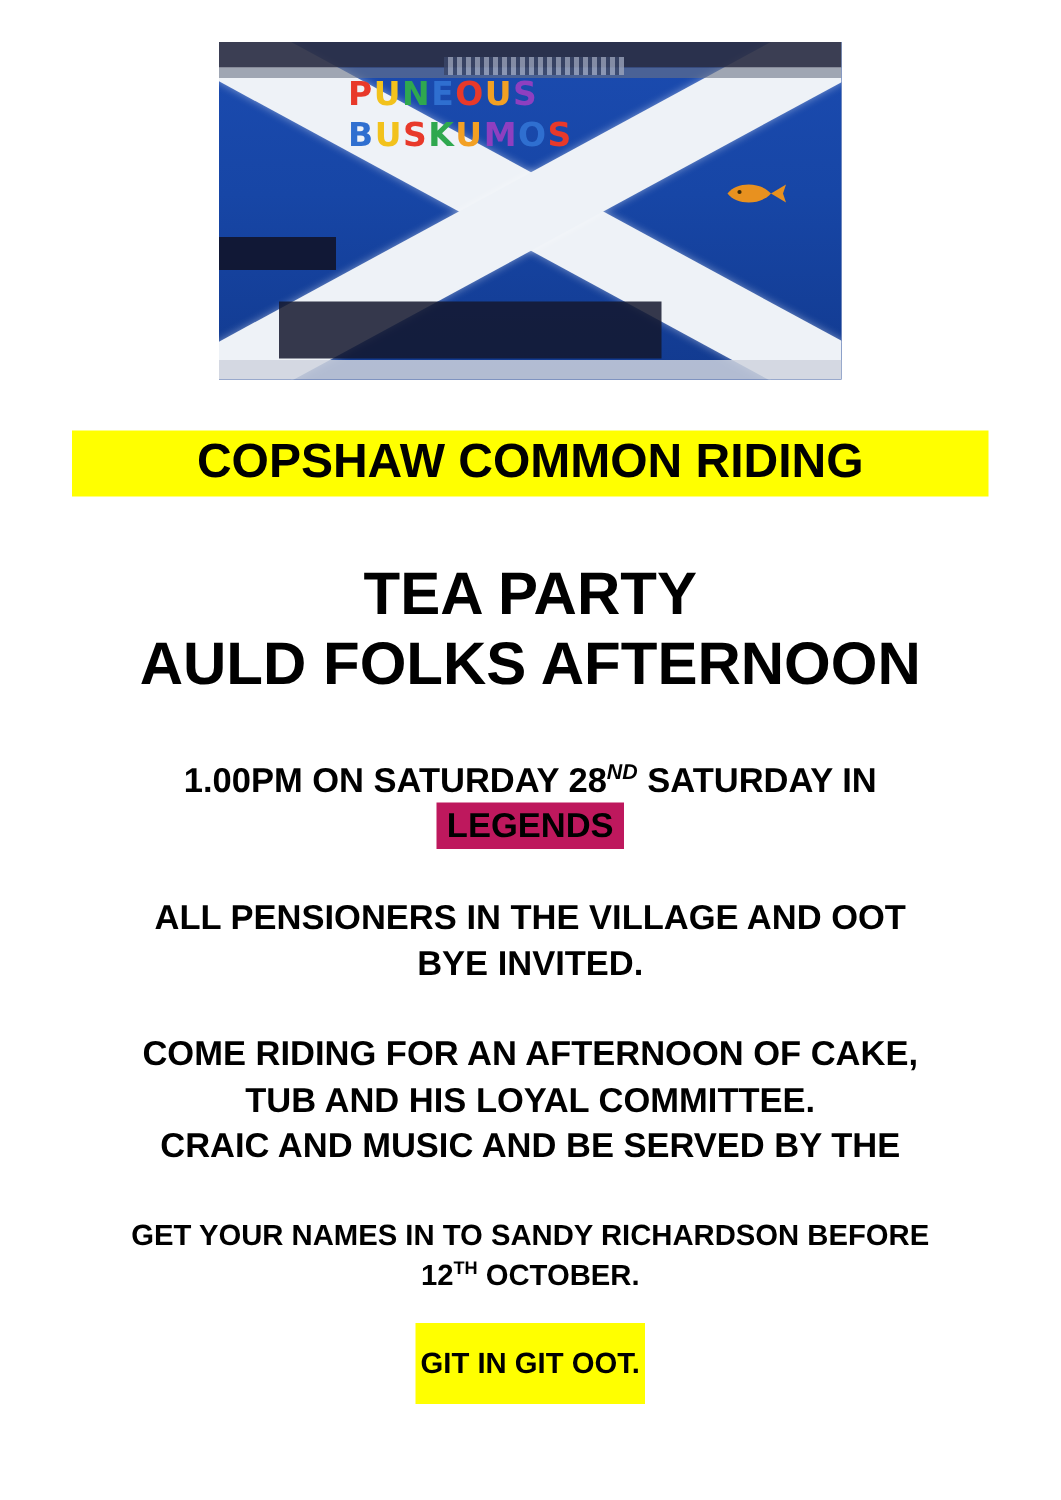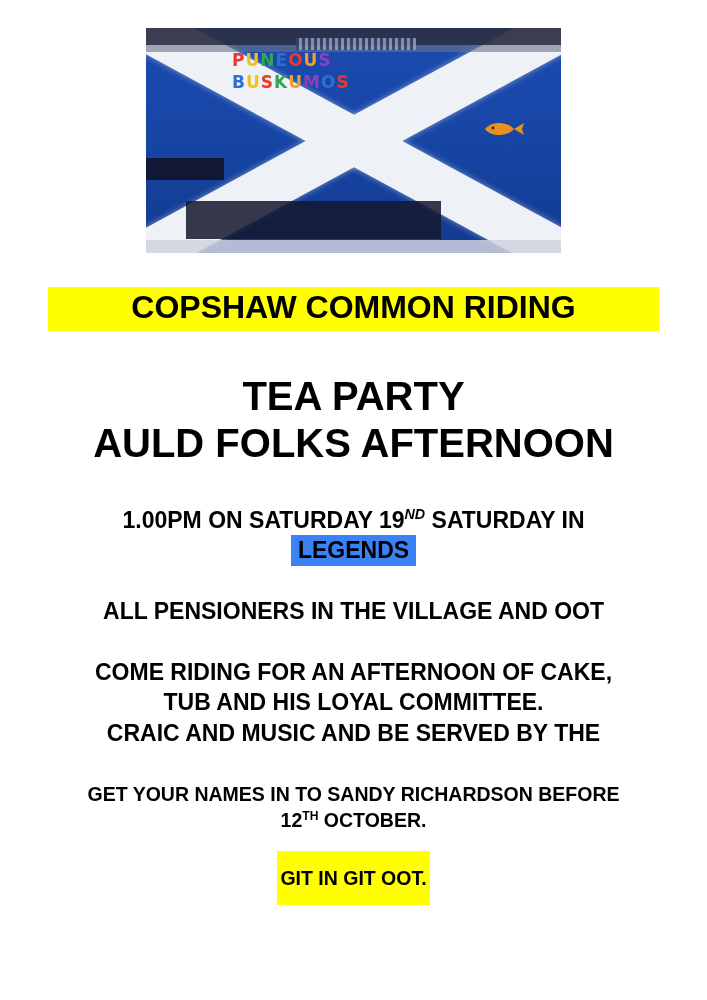--- a/index.html
+++ b/index.html
@@ -92,21 +92,21 @@
   }
   
   .banner-text {
     position: absolute;
     left: 86px;
     top: 24px;
     width: 190px;
     line-height: 1.05;
     font-family: "DejaVu Sans", sans-serif;
     font-weight: bold;
-    font-size: 17px;
+    font-size: 22px;
     letter-spacing: 1px;
   }
   .banner-text .l { display: inline-block; }
   .banner-line2 { margin-top: 4px; }
   .hatch {
     position: absolute;
     left: 150px; top: 10px;
     width: 120px; height: 12px;
     background: repeating-linear-gradient(90deg, #3a4668 0 3px, #9aa3bb 3px 6px);
     opacity: 0.8;
@@ -152,21 +152,21 @@
     font-weight: bold;
     line-height: 1.25;
   }
   .when-line sup {
     font-size: 0.62em;
     vertical-align: super;
     font-style: italic;
   }
   .venue {
     display: inline-block;
-    background: #3b82f6;
+    background: #be185d;
     padding: 1px 7px 2px 7px;
   }
 
   .para {
     margin: 30px 0 0 0;
     text-align: center;
     font-size: 23px;
     font-weight: bold;
     line-height: 1.32;
   }
@@ -225,29 +225,30 @@
     <h1>COPSHAW COMMON RIDING</h1>
   </div>
 
   <div class="subtitle">
     <div>TEA PARTY</div>
     <div>AULD FOLKS AFTERNOON</div>
   </div>
 
   <div class="when-line">
     <div>
-      <span>1.00PM ON SATURDAY 19</span><sup>ND</sup><span> SATURDAY IN</span>
+      <span>1.00PM ON SATURDAY 28</span><sup>ND</sup><span> SATURDAY IN</span>
     </div>
     <div>
       <span class="venue">LEGENDS</span>
     </div>
   </div>
 
   <div class="para">
     <div>ALL PENSIONERS IN THE VILLAGE AND OOT</div>
+    <div>BYE INVITED.</div>
   </div>
 
   <div class="para">
     <div>COME RIDING FOR AN AFTERNOON OF CAKE,</div>
     <div>TUB AND HIS LOYAL COMMITTEE.</div>
     <div>CRAIC AND MUSIC AND BE SERVED BY THE</div>
   </div>
 
   <div class="para small">
     <div>GET YOUR NAMES IN TO SANDY RICHARDSON BEFORE</div>

